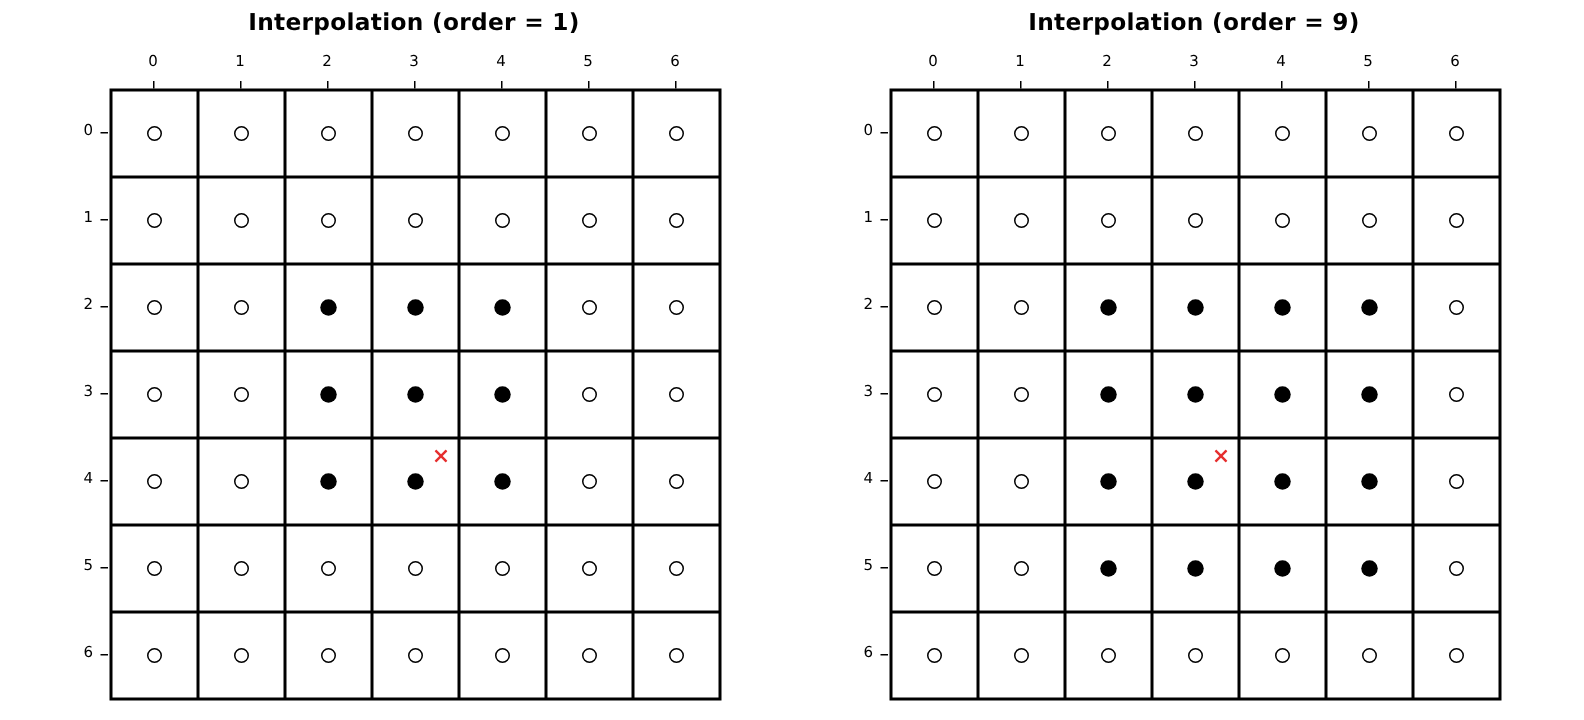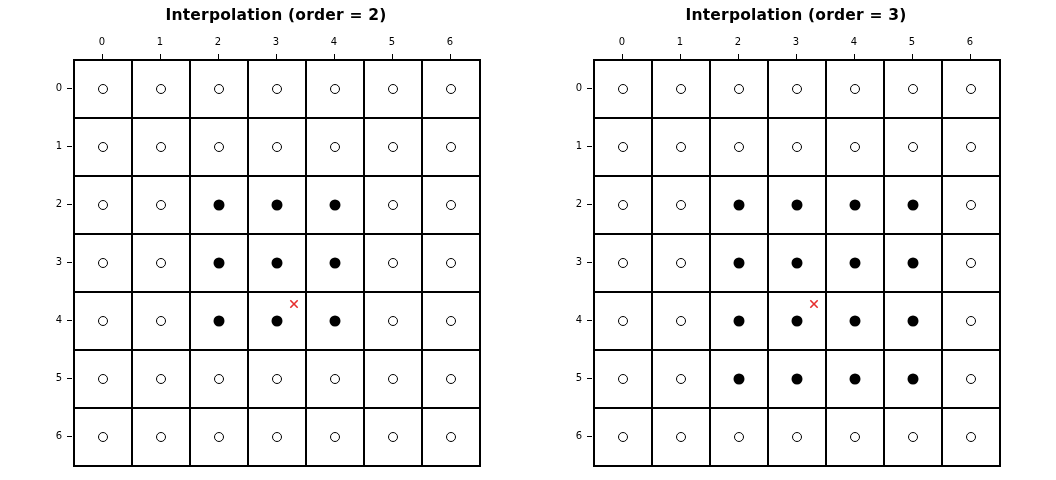--- a/index.html
+++ b/index.html
@@ -97,21 +97,21 @@
     width: 5px; height: 1px;
     background: #000000;
   }
 </style>
 </head>
 <body>
 
 <div class="figure">
 
   <div>
-    <div class="plot-title" id="title-0" style="left: 73px;">Interpolation (order = 2)</div>
+    <div class="plot-title" id="title-0" style="left: 73px;">Interpolation (order = 1)</div>
     <div class="plot-area" id="plot-0" style="left: 73px;">
       <div class="grid-layer" id="grid-0">
           <div class="grid-cell"></div>
           <div class="grid-cell"></div>
           <div class="grid-cell"></div>
           <div class="grid-cell"></div>
           <div class="grid-cell"></div>
           <div class="grid-cell"></div>
           <div class="grid-cell"></div>
           <div class="grid-cell"></div>
@@ -239,21 +239,21 @@
         <div class="y-tick-label" style="left: 36px; top: 313px;">4</div>
         <div class="y-tick-mark" style="left: 67px; top: 320px;"></div>
         <div class="y-tick-label" style="left: 36px; top: 371px;">5</div>
         <div class="y-tick-mark" style="left: 67px; top: 378px;"></div>
         <div class="y-tick-label" style="left: 36px; top: 429px;">6</div>
         <div class="y-tick-mark" style="left: 67px; top: 436px;"></div>
       </div>
   </div>
 
   <div>
-    <div class="plot-title" id="title-1" style="left: 593px;">Interpolation (order = 3)</div>
+    <div class="plot-title" id="title-1" style="left: 593px;">Interpolation (order = 9)</div>
     <div class="plot-area" id="plot-1" style="left: 593px;">
       <div class="grid-layer" id="grid-1">
           <div class="grid-cell"></div>
           <div class="grid-cell"></div>
           <div class="grid-cell"></div>
           <div class="grid-cell"></div>
           <div class="grid-cell"></div>
           <div class="grid-cell"></div>
           <div class="grid-cell"></div>
           <div class="grid-cell"></div>

